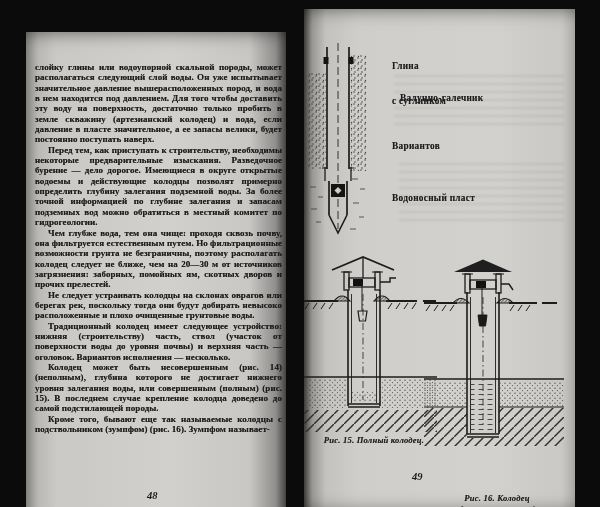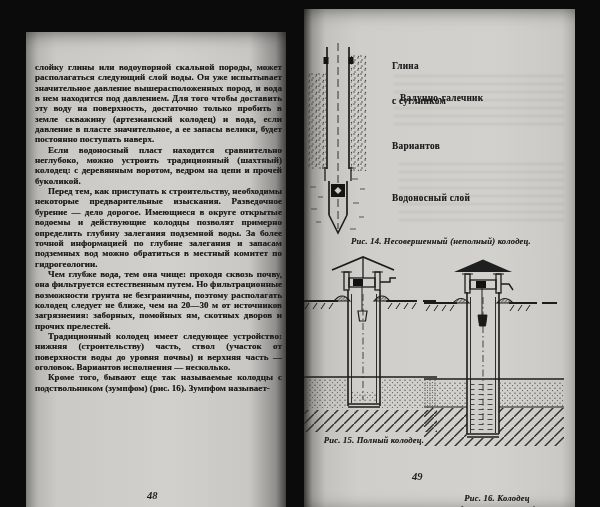--- a/index.html
+++ b/index.html
@@ -42,24 +42,25 @@
   .bleed-b{left:95px;top:150px;width:165px;height:68px;}
 </style>
 </head>
 <body>
 
 <div class="scene">
 
   <div class="page page-left">
     <div class="body-text">
       <p>слойку глины или водоупорной скальной породы, может располагаться следующий слой воды. Он уже испытывает значительное давление вышерасположенных пород, и вода в нем находится под давлением. Для того чтобы доставить эту воду на поверхность, достаточно только пробить в земле скважину (артезианский колодец) и вода, если давление в пласте значительное, а ее запасы велики, будет постоянно поступать наверх.</p>
-      <p class="indent">Если водоносный пласт находится сравнительно неглубоко, можно устроить традиционный (шахтный) колодец: с деревянным воротом, ведром на цепи и прочей буколикой.</p>
       <p class="indent">Перед тем, как приступать к строительству, необходимы некоторые предварительные изыскания. Разведочное бурение — дело дорогое. Имеющиеся в округе открытые водоемы и действующие колодцы позволят примерно определить глубину залегания подземной воды. За более точной информацией по глубине залегания и запасам подземных вод можно обратиться в местный комитет по гидрогеологии.</p>
       <p class="indent">Чем глубже вода, тем она чище: проходя сквозь почву, она фильтруется естественным путем. Но фильтрационные возможности грунта не безграничны, поэтому располагать колодец следует не ближе, чем на 20—30 м от источников загрязнения: заборных, помойных ям, скотных дворов и прочих прелестей.</p>
+      <p class="indent">Не следует устраивать колодцы на склонах оврагов или берегах рек, поскольку тогда они будут добирать невысоко расположенные и плохо очищенные грунтовые воды.</p>
       <p class="indent">Традиционный колодец имеет следующее устройство: нижняя (строительству) часть, ствол (участок от поверхности воды до уровня почвы) и верхняя часть — оголовок. Вариантов исполнения — несколько.</p>
+      <p class="indent">Колодец может быть несовершенным (рис. 14) (неполным), глубина которого не достигает нижнего уровня залегания воды, или совершенным (полным) (рис. 15). В последнем случае крепление колодца доведено до самой подстилающей породы.</p>
       <p class="indent">Кроме того, бывают еще так называемые колодцы с подствольником (зумпфом) (рис. 16). Зумпфом называет-</p>
     </div>
     <div class="page-number pn-left">48</div>
   </div>
 
   <div class="page page-right">
 
     <div class="bleed bleed-a"></div>
     <div class="bleed bleed-b"></div>
 
@@ -101,22 +102,21 @@
         <rect x="27" y="147" width="14" height="13" fill="#141414"></rect>
         <rect x="31.5" y="151" width="5" height="5" fill="#cfcecb" transform="rotate(45 34 153.5)"></rect>
       </g>
       <path d="M25,178 L34,196 L43,178" stroke="#1e1e1e" stroke-width="1.6" fill="none"></path>
     </svg>
 
     <span class="fig-label lbl1">Глина</span>
     <span class="fig-label lbl2a">Валунно-галечник</span>
     <span class="fig-label lbl2b">с суглинком</span>
     <span class="fig-label lbl3">Вариантов</span>
-    <span class="fig-label lbl4">Водоносный слой</span>
-    <div class="fig-caption cap14">Рис. 14. Несовершенный (неполный) колодец.</div>
+    <span class="fig-label lbl4">Водоносный пласт</span>
 
     <svg class="fig-svg fig15-svg" width="133" height="180" viewBox="0 0 133 180">
       <g stroke="#1c1c1c" fill="none">
         <path d="M28,16 L59,3 L90,16" stroke-width="1.8"></path>
         <line x1="59" y1="3" x2="59" y2="24" stroke-width="1.3"></line>
       </g>
       <g stroke="#1c1c1c" fill="none">
         <rect x="40" y="18" width="5" height="18" stroke-width="1.3"></rect>
         <rect x="71" y="18" width="5" height="18" stroke-width="1.3"></rect>
         <path d="M37,18 h11 M68,18 h11" stroke-width="1.2"></path>

